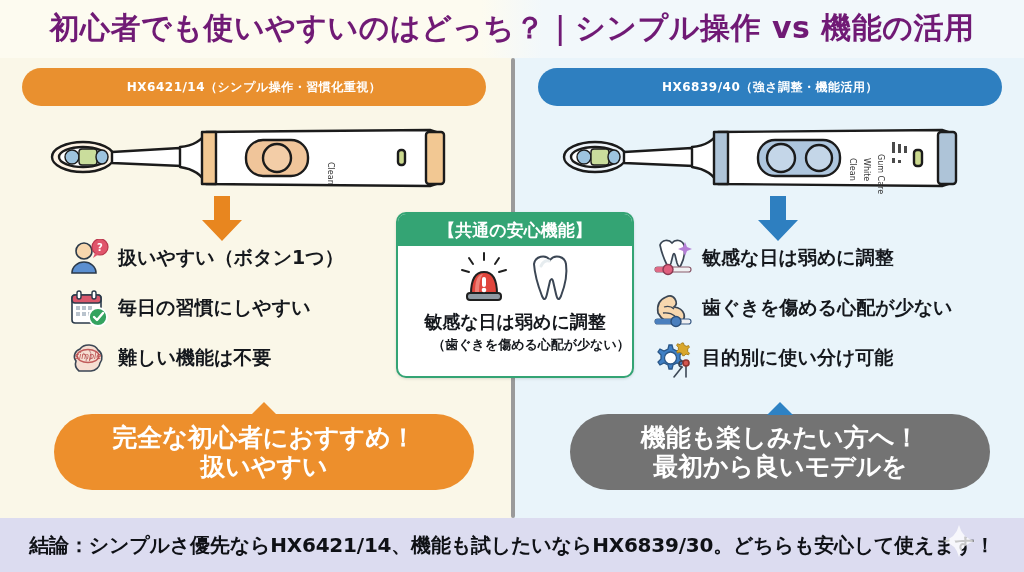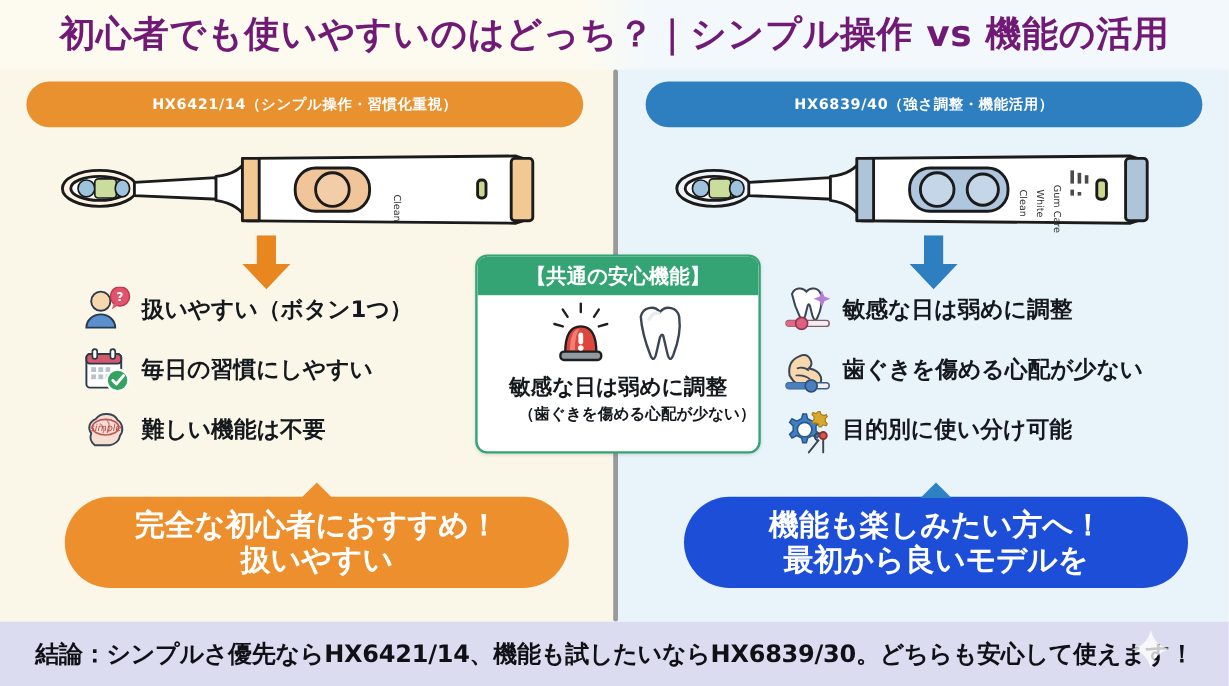--- a/index.html
+++ b/index.html
@@ -183,21 +183,21 @@
     flex-direction: column;
     align-items: center;
     justify-content: center;
     color: #ffffff;
     font-size: 25px;
     font-weight: bold;
     line-height: 1.18;
     white-space: nowrap;
   }
   .cta-left  { left: 54px;  width: 420px; background: #ed8f2c; }
-  .cta-right { left: 570px; width: 420px; background: #1d4ed8; }
+  .cta-right { left: 570px; width: 420px; background: #737373; }
   .cta::before {
     content: "";
     position: absolute;
     top: -12px;
     left: 50%;
     margin-left: -13px;
     width: 0; height: 0;
     border-left: 13px solid transparent;
     border-right: 13px solid transparent;
   }

